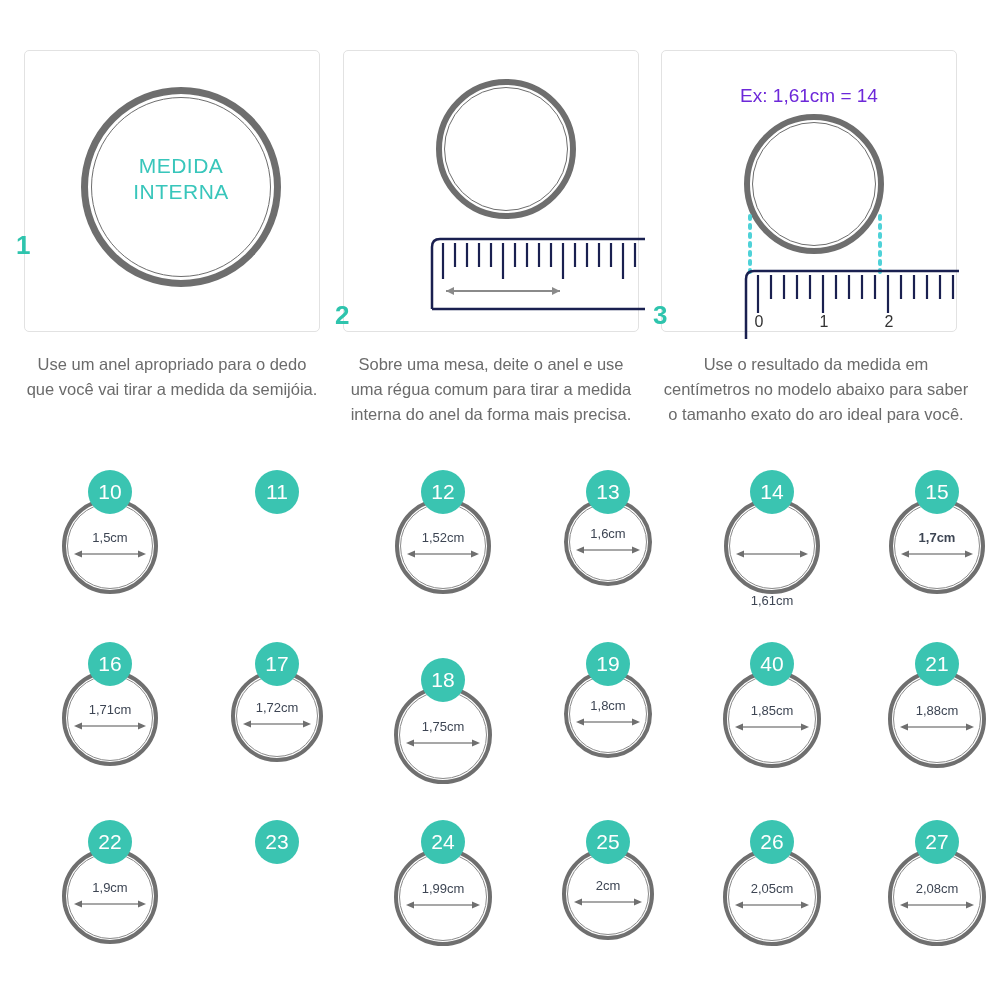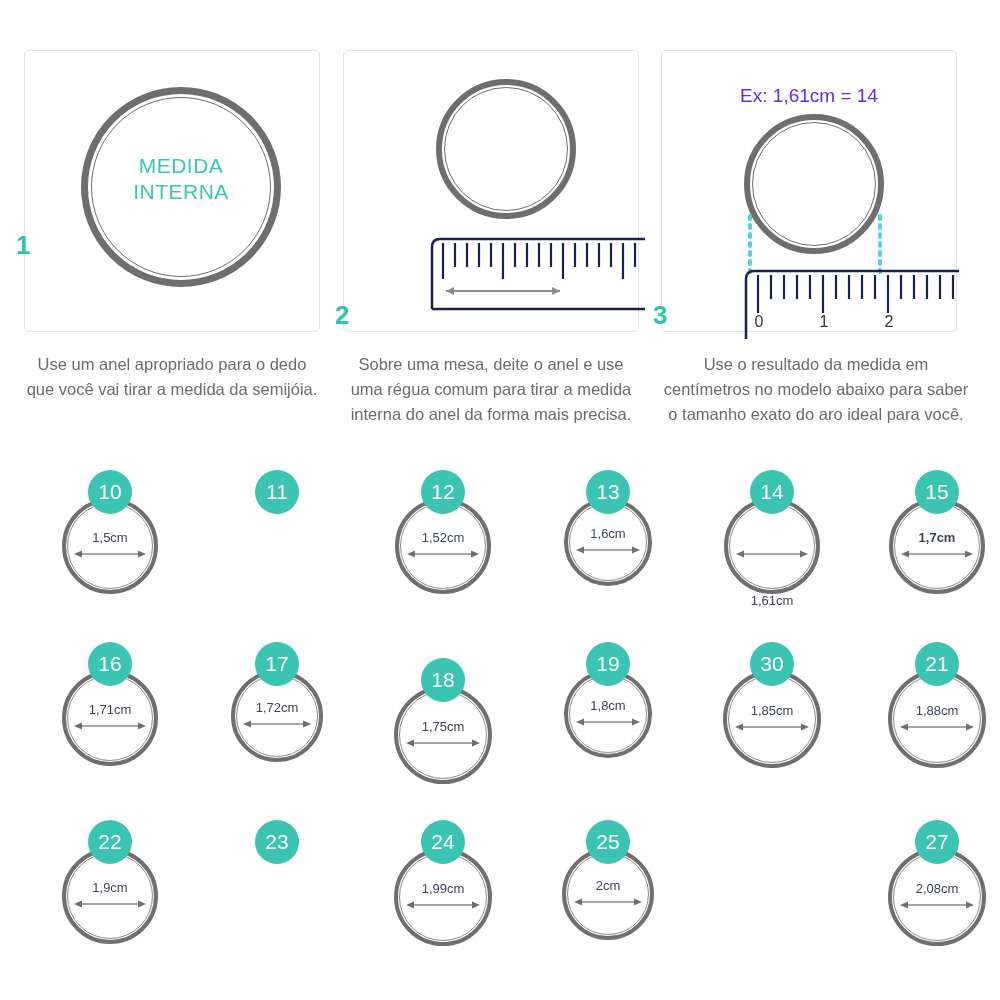--- a/index.html
+++ b/index.html
@@ -318,21 +318,21 @@
           <div class="ring-inner" style="inset: 5px;"></div>
           <svg width="66" height="12" viewBox="0 0 66 12" style="position: absolute; left: 11px; top: 46px;">
             <line x1="4" y1="6" x2="62" y2="6" stroke="#8a8a8a" stroke-width="1.3"></line>
             <path d="M1,6 L9,2.5 L9,9.5 Z" fill="#6f6f6f"></path>
             <path d="M65,6 L57,2.5 L57,9.5 Z" fill="#6f6f6f"></path>
           </svg>
           <div class="meas" style="top: 28px;">1,8cm</div>
         </div>
       </div>
       <div class="cell" style="left: 692px; top: 172px;">
-        <div class="badge">30</div>
+        <div class="badge">40</div>
         <div class="sizering" style="width: 98px; height: 98px;">
           <div class="ring-outer"></div>
           <div class="ring-inner" style="inset: 5px;"></div>
           <svg width="76" height="12" viewBox="0 0 76 12" style="position: absolute; left: 11px; top: 51px;">
             <line x1="4" y1="6" x2="72" y2="6" stroke="#8a8a8a" stroke-width="1.3"></line>
             <path d="M1,6 L9,2.5 L9,9.5 Z" fill="#6f6f6f"></path>
             <path d="M75,6 L67,2.5 L67,9.5 Z" fill="#6f6f6f"></path>
           </svg>
           <div class="meas" style="top: 33px;">1,85cm</div>
         </div>
@@ -385,20 +385,33 @@
           <div class="ring-outer"></div>
           <div class="ring-inner" style="inset: 5px;"></div>
           <svg width="70" height="12" viewBox="0 0 70 12" style="position: absolute; left: 11px; top: 48px;">
             <line x1="4" y1="6" x2="66" y2="6" stroke="#8a8a8a" stroke-width="1.3"></line>
             <path d="M1,6 L9,2.5 L9,9.5 Z" fill="#6f6f6f"></path>
             <path d="M69,6 L61,2.5 L61,9.5 Z" fill="#6f6f6f"></path>
           </svg>
           <div class="meas" style="top: 30px;">2cm</div>
         </div>
       </div>
+      <div class="cell" style="left: 692px; top: 350px;">
+        <div class="badge">26</div>
+        <div class="sizering" style="width: 98px; height: 98px;">
+          <div class="ring-outer"></div>
+          <div class="ring-inner" style="inset: 5px;"></div>
+          <svg width="76" height="12" viewBox="0 0 76 12" style="position: absolute; left: 11px; top: 51px;">
+            <line x1="4" y1="6" x2="72" y2="6" stroke="#8a8a8a" stroke-width="1.3"></line>
+            <path d="M1,6 L9,2.5 L9,9.5 Z" fill="#6f6f6f"></path>
+            <path d="M75,6 L67,2.5 L67,9.5 Z" fill="#6f6f6f"></path>
+          </svg>
+          <div class="meas" style="top: 33px;">2,05cm</div>
+        </div>
+      </div>
       <div class="cell" style="left: 857px; top: 350px;">
         <div class="badge">27</div>
         <div class="sizering" style="width: 98px; height: 98px;">
           <div class="ring-outer"></div>
           <div class="ring-inner" style="inset: 5px;"></div>
           <svg width="76" height="12" viewBox="0 0 76 12" style="position: absolute; left: 11px; top: 51px;">
             <line x1="4" y1="6" x2="72" y2="6" stroke="#8a8a8a" stroke-width="1.3"></line>
             <path d="M1,6 L9,2.5 L9,9.5 Z" fill="#6f6f6f"></path>
             <path d="M75,6 L67,2.5 L67,9.5 Z" fill="#6f6f6f"></path>
           </svg>

